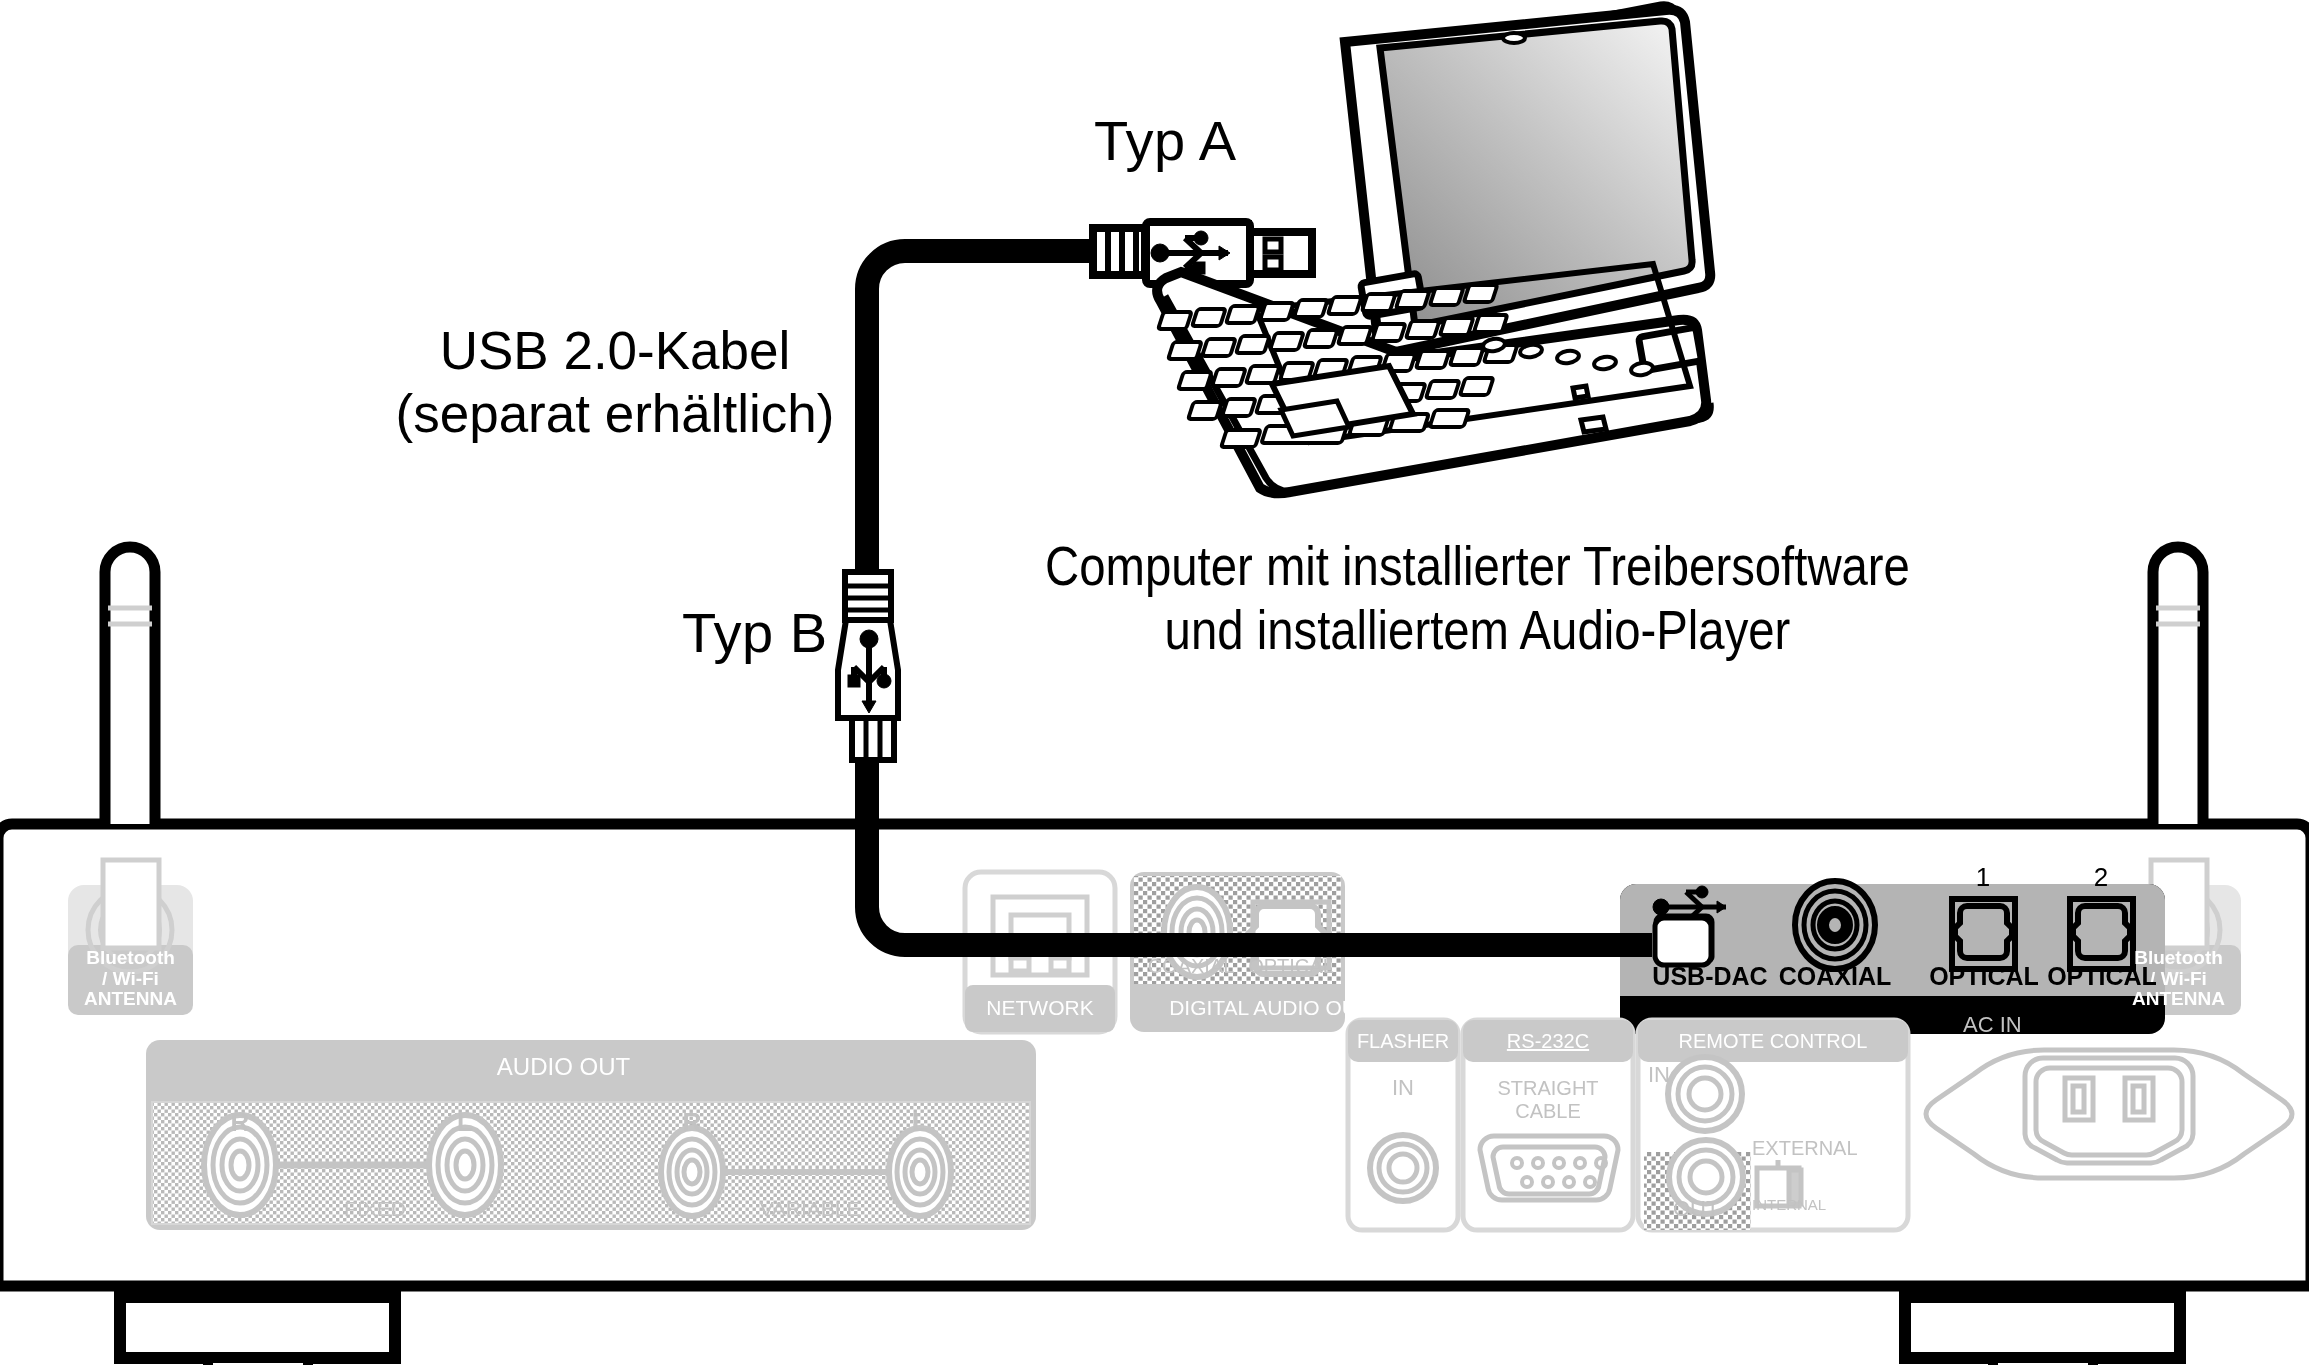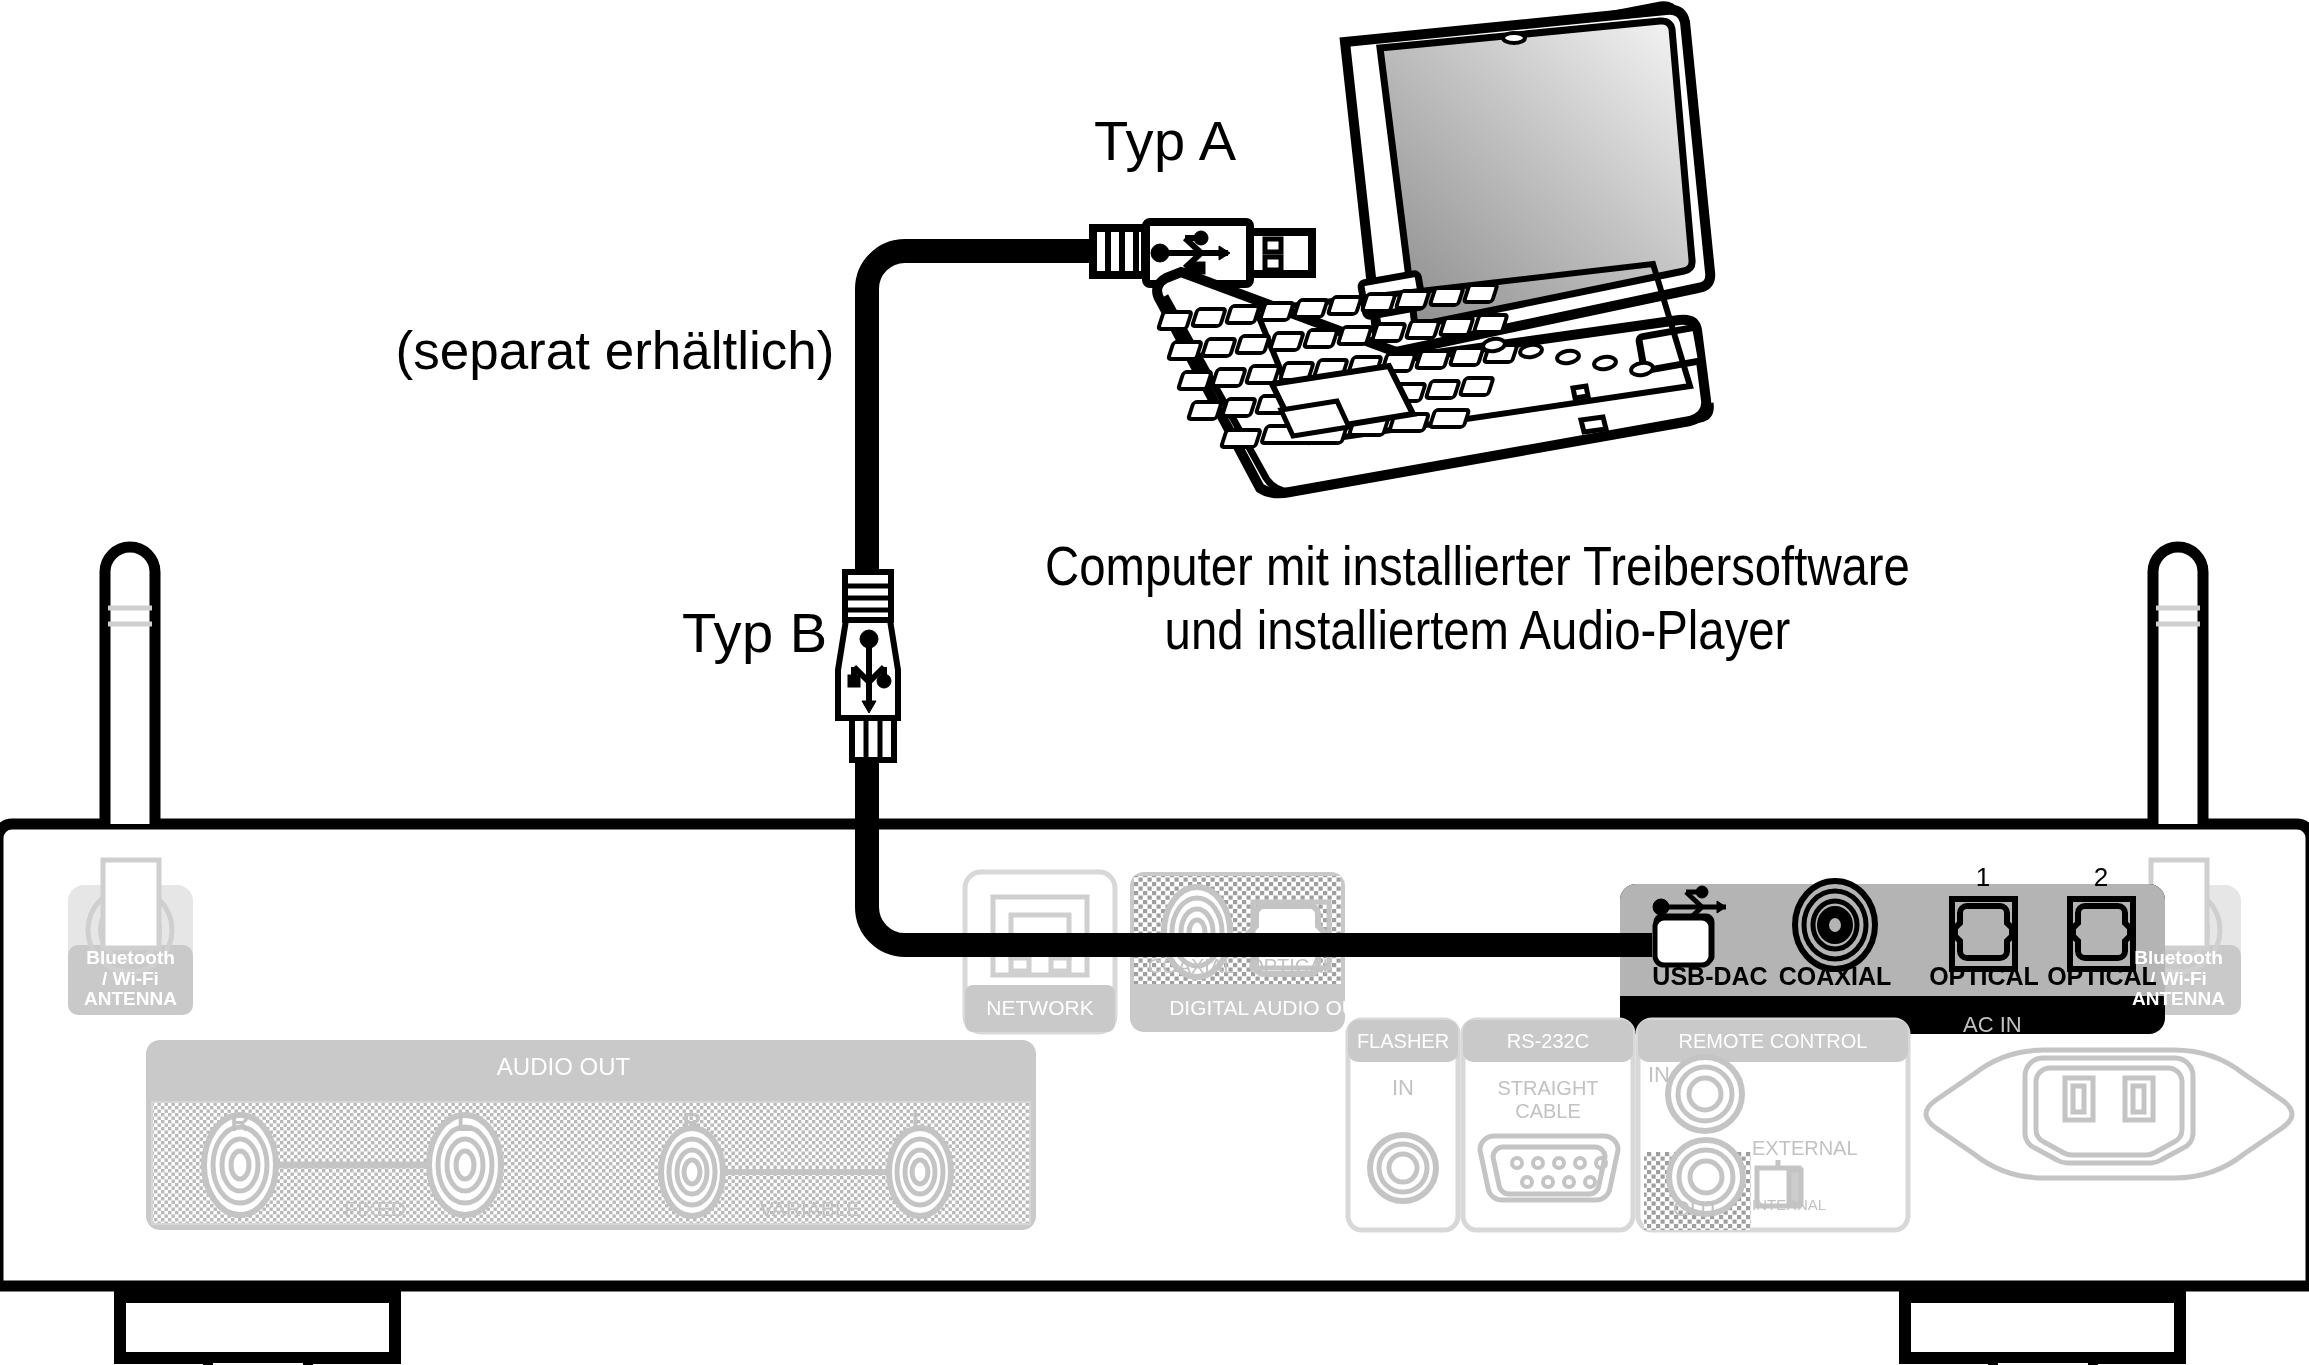--- a/index.html
+++ b/index.html
@@ -394,20 +394,21 @@
       <path d="M1573 388 L1586 386 L1588 396 L1575 398 Z"></path>
     </g>
   </g>
 </svg>
 
 <div class="lbl lbl-typa">Typ A</div>
 
 <div class="lbl lbl-typb">Typ B</div>
 
 <div class="lbl lbl-cable">
+  <span>USB 2.0-Kabel</span>
   <span class="l2">(separat erhältlich)</span>
 </div>
 
 <div class="lbl lbl-pc">
   <span>Computer mit installierter Treibersoftware</span>
   <span class="l2">und installiertem Audio-Player</span>
 </div>
 
 <div style="position:absolute;left:68px;top:948px;width:125px;text-align:center;font-size:19px;font-weight:bold;color:#fff;line-height:1.08;">
   <span>Bluetooth</span><br>
@@ -438,21 +439,21 @@
 <div style="position:absolute;left:1620px;top:962px;width:180px;text-align:center;font-size:25px;font-weight:bold;color:#000;">USB-DAC</div>
 <div style="position:absolute;left:1760px;top:962px;width:150px;text-align:center;font-size:25px;font-weight:bold;color:#000;">COAXIAL</div>
 <div style="position:absolute;left:1910px;top:962px;width:148px;text-align:center;font-size:25px;font-weight:bold;color:#000;">OPTICAL</div>
 <div style="position:absolute;left:2028px;top:962px;width:148px;text-align:center;font-size:25px;font-weight:bold;color:#000;">OPTICAL</div>
 <div style="position:absolute;left:1963px;top:862px;width:40px;text-align:center;font-size:26px;color:#000;">1</div>
 <div style="position:absolute;left:2081px;top:862px;width:40px;text-align:center;font-size:26px;color:#000;">2</div>
 
 <div style="position:absolute;left:1348px;top:1030px;width:110px;text-align:center;font-size:20px;color:#fff;">FLASHER</div>
 <div style="position:absolute;left:1348px;top:1075px;width:110px;text-align:center;font-size:22px;color:#c2c2c2;">IN</div>
 
-<div style="position:absolute;left:1463px;top:1030px;width:170px;text-align:center;font-size:20px;color:#fff;">RS-232C</div>
+<div style="position:absolute;left:1463px;top:1030px;width:170px;text-align:center;font-size:20px;color:#fff;text-decoration:underline;">RS-232C</div>
 <div style="position:absolute;left:1463px;top:1077px;width:170px;text-align:center;font-size:20px;color:#c2c2c2;">STRAIGHT CABLE</div>
 
 <div style="position:absolute;left:1638px;top:1030px;width:270px;text-align:center;font-size:20px;color:#fff;">REMOTE CONTROL</div>
 <div style="position:absolute;left:1648px;top:1062px;font-size:22px;color:#c2c2c2;">IN</div>
 <div style="position:absolute;left:1673px;top:1196px;font-size:22px;color:#c2c2c2;">OUT</div>
 <div style="position:absolute;left:1752px;top:1137px;font-size:20px;color:#c2c2c2;">EXTERNAL</div>
 <div style="position:absolute;left:1752px;top:1196px;font-size:15px;color:#c2c2c2;">INTERNAL</div>
 
 <div style="position:absolute;left:1963px;top:1012px;font-size:22px;color:#c2c2c2;">AC IN</div>
 

